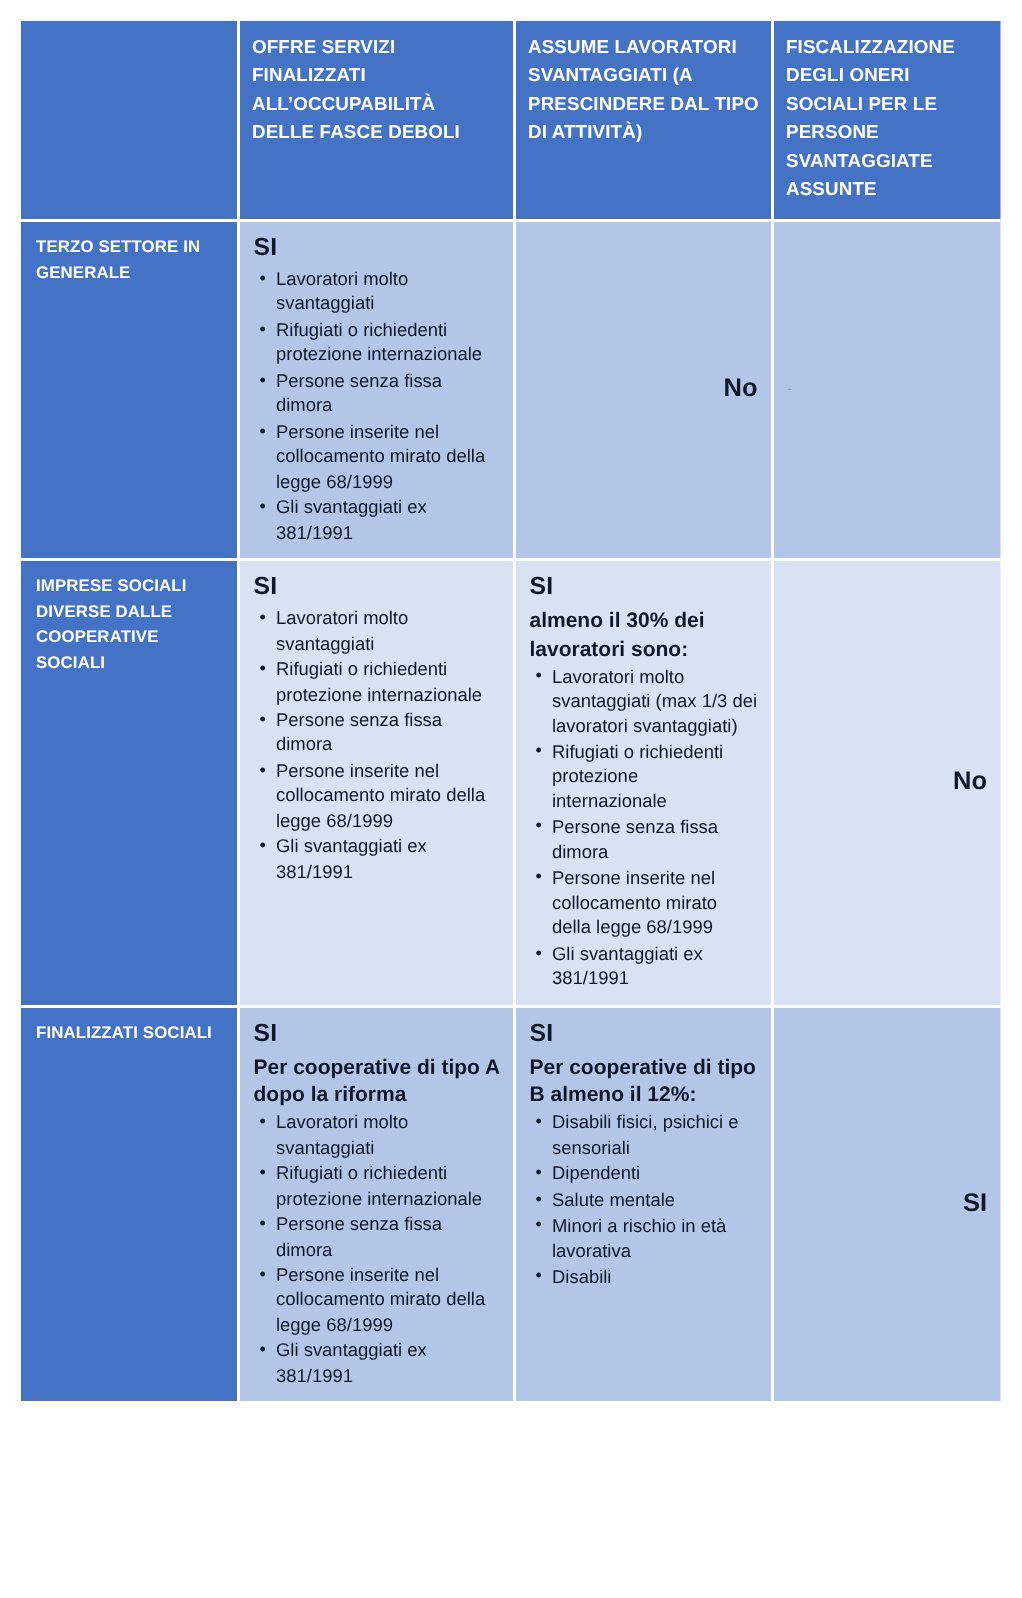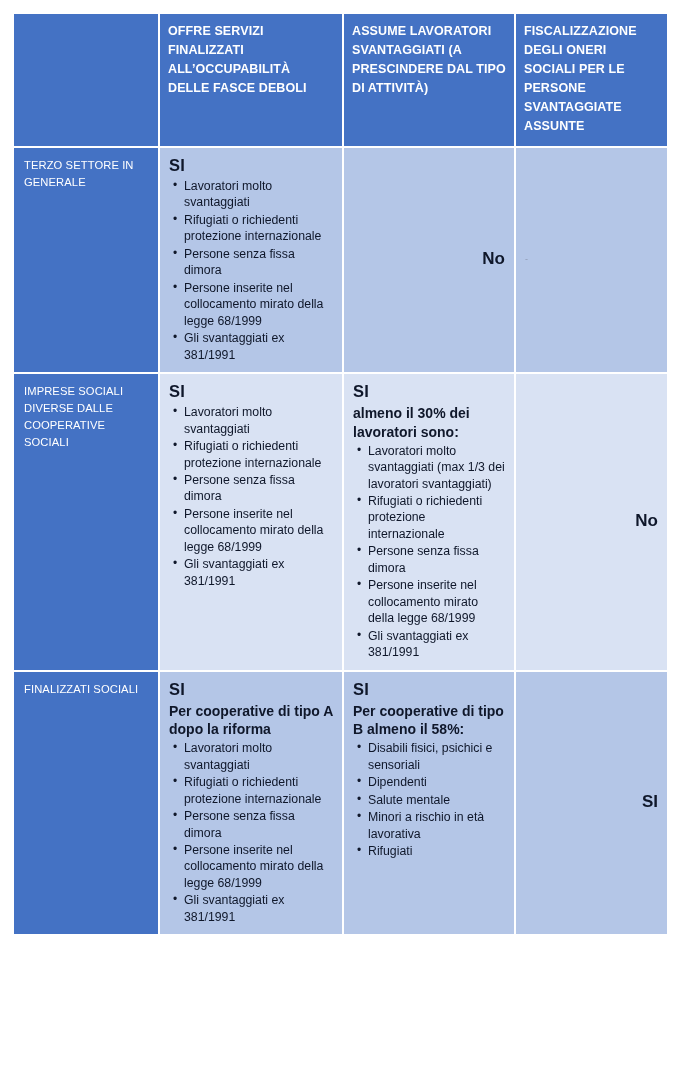--- a/index.html
+++ b/index.html
@@ -53,21 +53,21 @@
     padding: 8px 8px 10px 8px;
     letter-spacing: .1px;
     height: 106px;
   }
   thead th.corner { padding: 0; }
 
   
   td.rowlabel {
     background: #4472c4;
     color: #ffffff;
-    font-weight: normal;
+    font-weight: bold;
     font-size: 11.2px;
     line-height: 1.5;
     padding: 9px 8px 8px 10px;
     letter-spacing: .1px;
   }
 
   
   td.cell {
     padding: 6px 9px 8px 9px;
     color: #0f172a;
@@ -208,27 +208,27 @@
             <li>Lavoratori molto svantaggiati</li>
             <li>Rifugiati o richiedenti protezione internazionale</li>
             <li>Persone senza fissa dimora</li>
             <li>Persone inserite nel collocamento mirato della legge 68/1999</li>
             <li>Gli svantaggiati ex 381/1991</li>
           </ul>
         </td>
 
         <td class="cell">
           <div class="lead">SI</div>
-          <div class="sub">Per cooperative di tipo B almeno il 58%:</div>
+          <div class="sub">Per cooperative di tipo B almeno il 12%:</div>
           <ul class="bullets">
             <li>Disabili fisici, psichici e sensoriali</li>
             <li>Dipendenti</li>
             <li>Salute mentale</li>
             <li>Minori a rischio in età lavorativa</li>
-            <li>Rifugiati</li>
+            <li>Disabili</li>
           </ul>
         </td>
 
         <td class="cell center">SI</td>
       </tr>
 
     </tbody>
   </table>
 
 </div>

